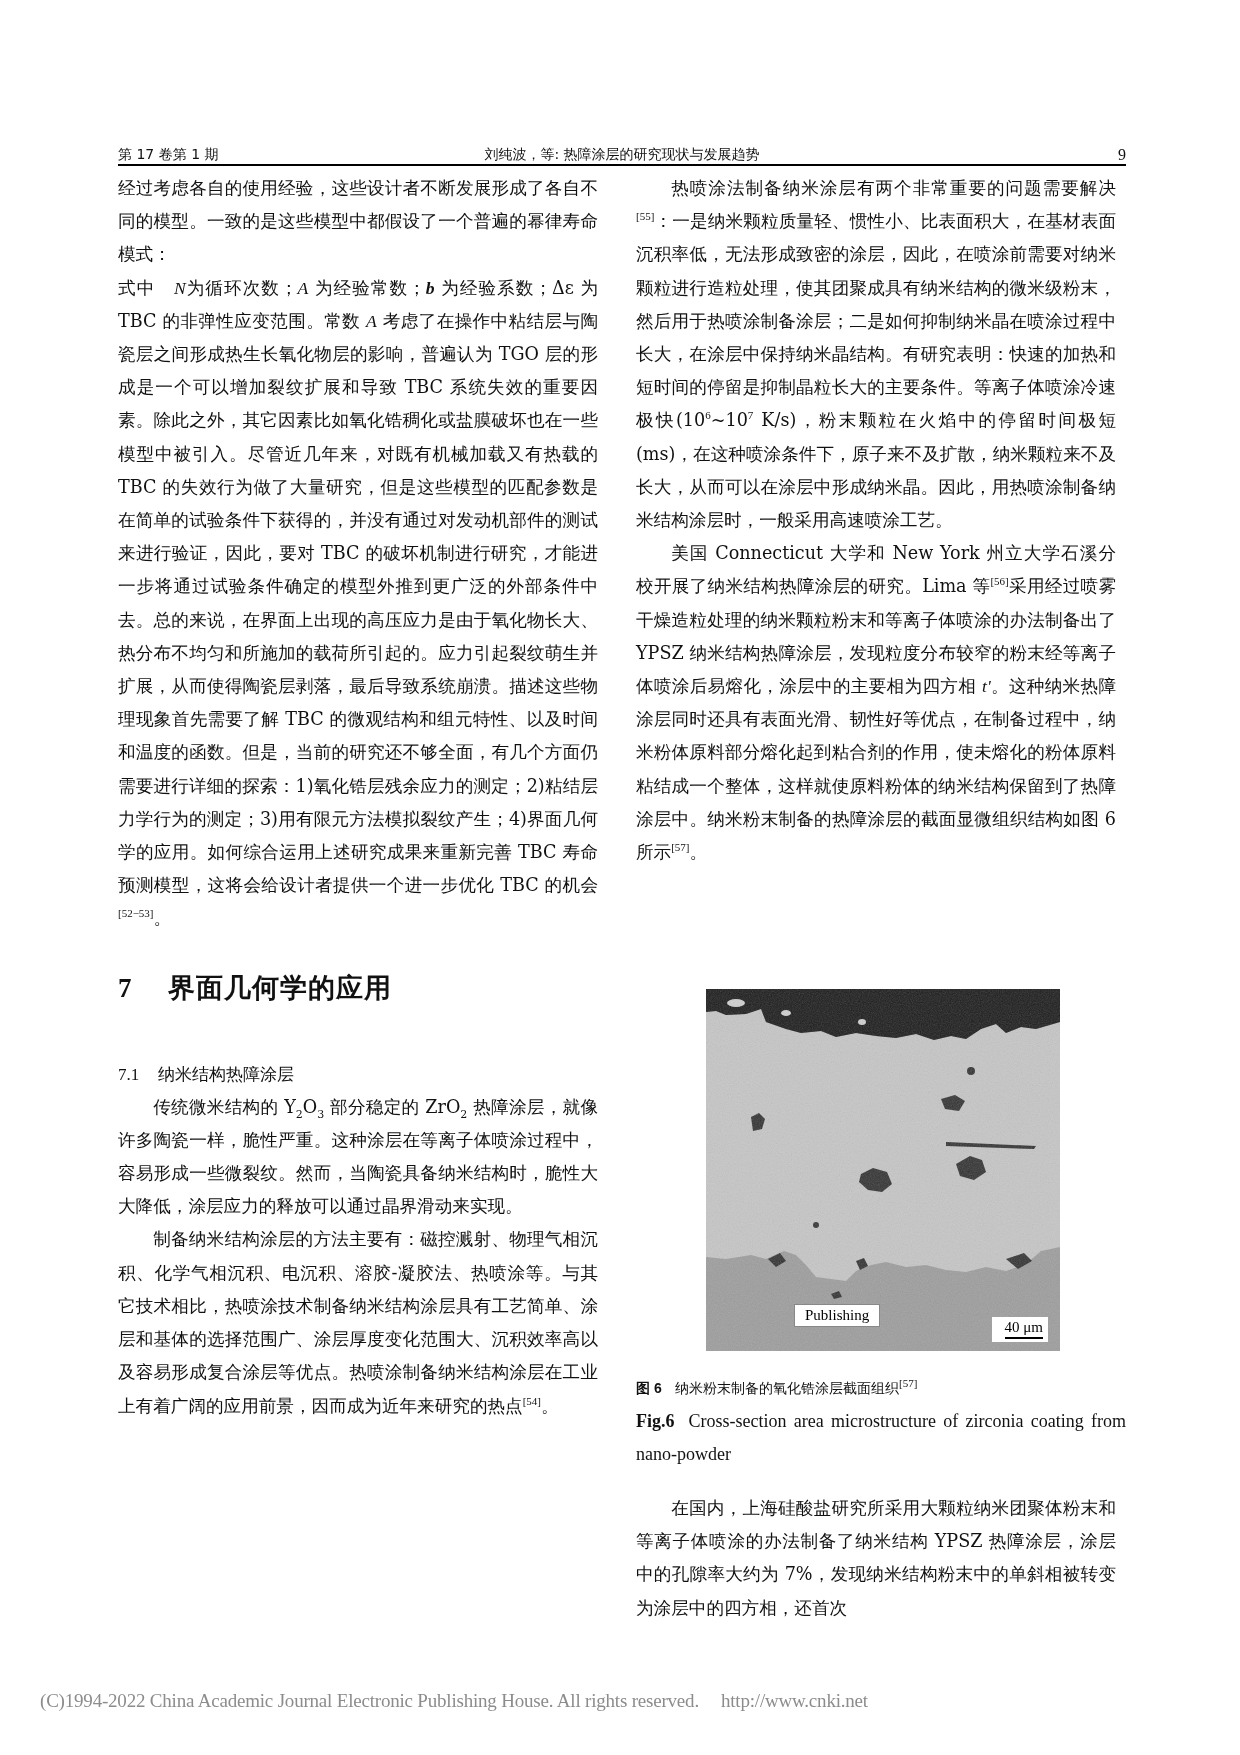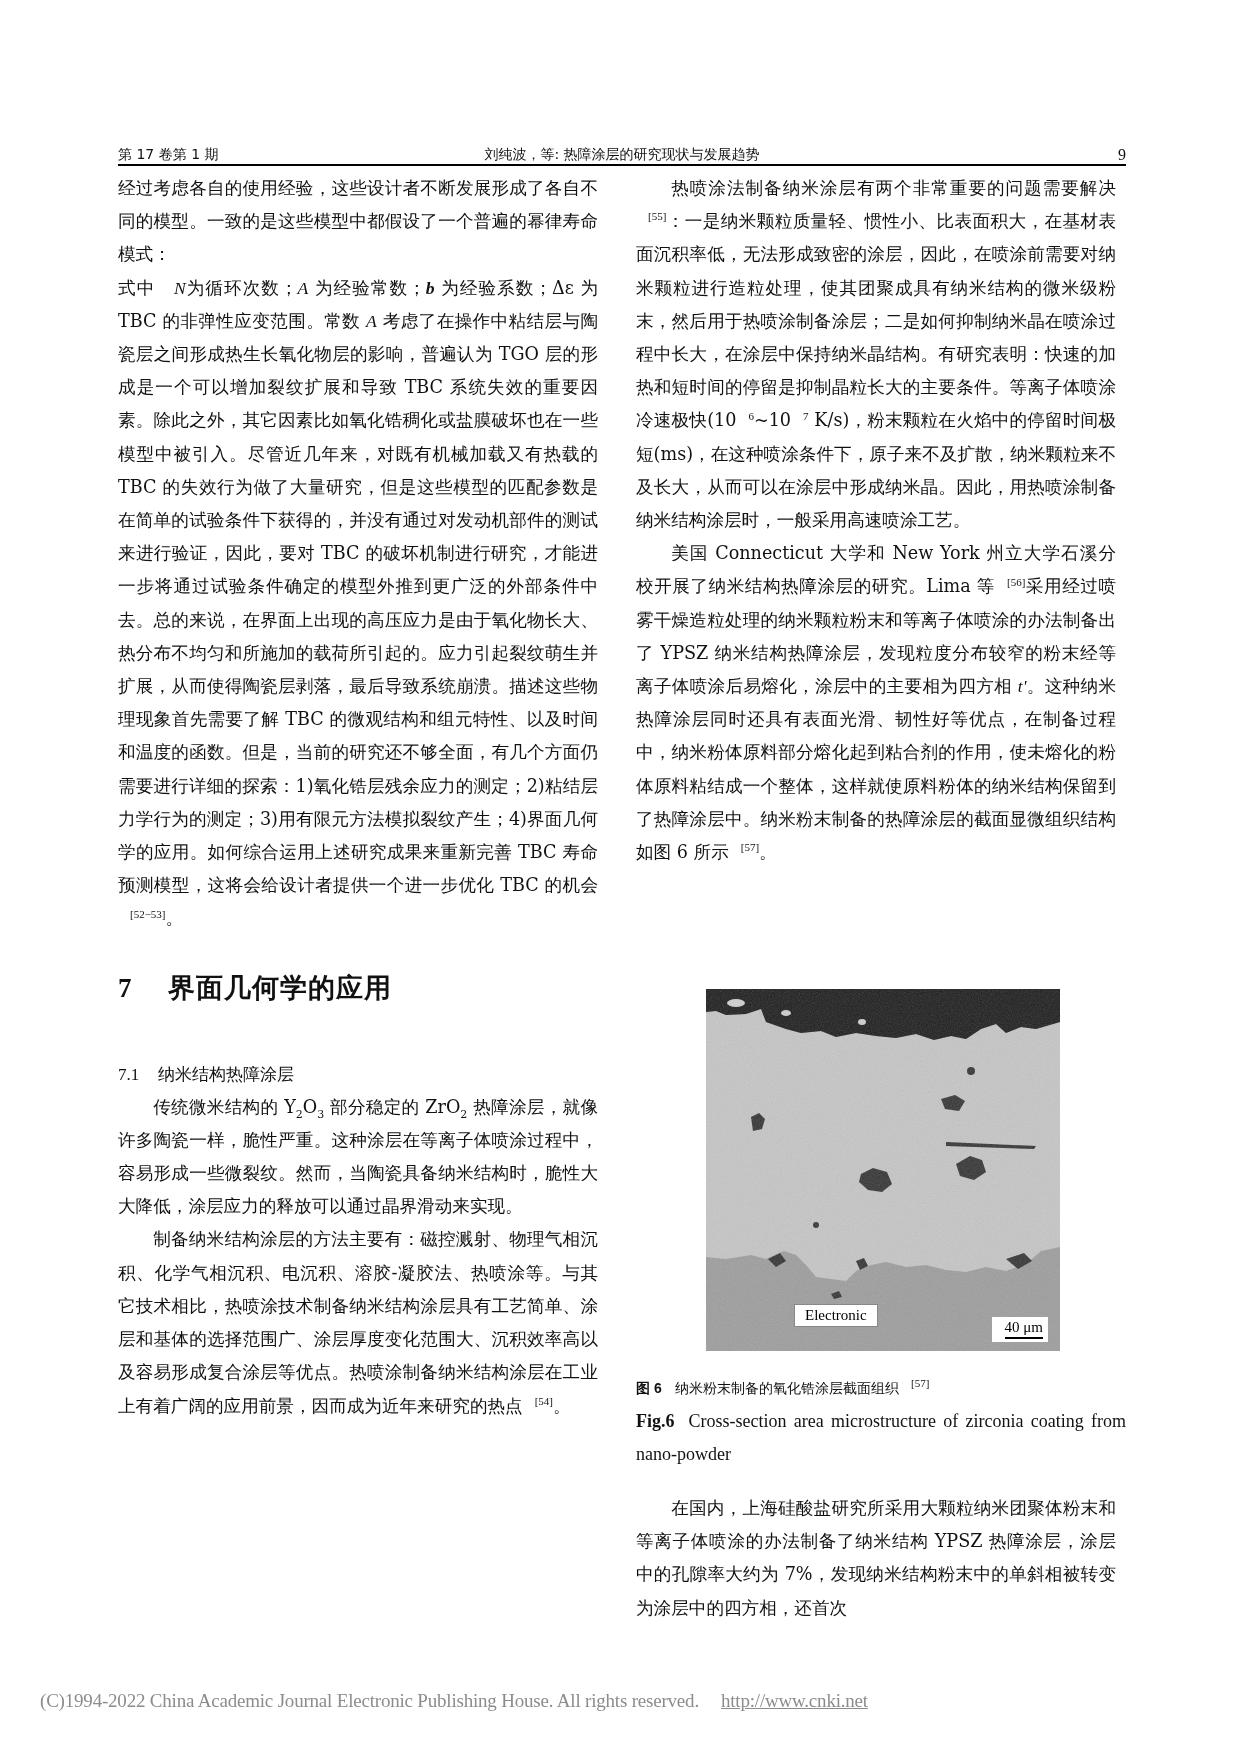--- a/index.html
+++ b/index.html
@@ -10,21 +10,21 @@
   .hdr .l { position:absolute; left:0; top:0; }
   .hdr .c { position:absolute; left:0; right:0; text-align:center; top:0; }
   .hdr .r { position:absolute; right:0; top:0; font-family:"Liberation Serif",serif; font-size:16px; }
   .hdr-rule { position:absolute; top:164px; left:118px; width:1008px; height:2px; background:#000; }
 
   .col { position:absolute; width:480px; font-size:17.6px; line-height:33.2px; text-align:justify; }
   .col-left { left:118px; top:172px; }
   .col-right { left:636px; top:172px; }
   .col p { margin:0; }
   .ind { text-indent:2em; }
-  sup { font-size:11px; line-height:0; vertical-align:super; font-family:"Liberation Serif",serif;margin-left:12px; }
+  sup { font-size:11px; line-height:0; vertical-align:super; font-family:"Liberation Serif",serif; }
   sub { font-size:11px; line-height:0; }
   .eq { position:relative; height:44px; margin:10px 0 4px 0; font-family:"Liberation Serif",serif; font-size:19px; }
   .eq .f { position:absolute; left:0; top:6px; font-style:italic; }
   .eq .n { position:absolute; right:8px; top:6px; }
   .i { font-style:italic; font-family:"Liberation Serif",serif; }
 
   .sec { font-size:27px; font-weight:normal; margin:32px 0 0 0; line-height:40px; height:70px; }
   .sec .num { font-family:"Liberation Serif",serif; font-weight:bold; display:inline-block; width:50px; }
   .sec .tt { font-family:"DejaVu Sans","Liberation Sans",sans-serif; font-weight:bold; letter-spacing:1px; }
   .sub { font-size:17px; line-height:33px; margin-top:20px; }
@@ -42,21 +42,21 @@
   .caption { position:absolute; left:636px; top:1372px; width:490px; font-size:14.5px; line-height:33px; }
   .caption .cn { font-family:"DejaVu Sans","Liberation Sans",sans-serif; font-size:14px; }
   .caption .cn b { font-family:Liberation Sans, sans-serif; }
   .caption .en { font-family:"Liberation Serif",serif; font-size:18px; text-align:justify; text-align-last:left; }
   .caption .en b { margin-right:14px; }
 
   .col-right2 { position:absolute; left:636px; top:1492px; width:480px; font-size:17.6px; line-height:33.2px; text-align:justify; }
   .col-right2 p { margin:0; }
 
   .footer { position:absolute; left:40px; top:1690px; font-family:"Liberation Serif",serif; font-size:19px; color:#8c8c8c; letter-spacing:-0.2px; white-space:nowrap; }
-  .footer .url { margin-left:22px;text-decoration:underline; }
+  .footer .url { margin-left:22px; }
 </style>
 </head>
 <body>
 
 <div class="hdr">
   <span class="l">第 17 卷第 1 期</span>
   <span class="c">刘纯波，等: 热障涂层的研究现状与发展趋势</span>
   <span class="r">9</span>
 </div>
 <div class="hdr-rule"></div>
@@ -106,21 +106,21 @@
       <path d="M240,153 l90,4 l-2,3 l-88,-3 z"></path>
       <path d="M62,270 l12,-6 l6,8 l-10,6 z"></path>
       <path d="M150,272 l8,-3 l4,8 l-8,4 z"></path>
       <path d="M300,270 l18,-6 l8,8 l-14,8 z"></path>
       <path d="M125,305 l8,-3 l3,6 l-8,2 z"></path>
       <circle cx="265" cy="82" r="4"></circle>
       <circle cx="110" cy="236" r="3"></circle>
     </g>
     <rect x="0" y="0" width="354" height="362" fill="#888" filter="url(#grain)"></rect>
   </svg>
-  <div class="fig-sub-label">Electronic</div>
+  <div class="fig-sub-label">Publishing</div>
   <div class="fig-scale"><span>40 μm</span><span class="bar"></span></div>
 </div>
 
 <div class="caption">
   <div class="cn"><b>图 6</b>&nbsp;&nbsp;&nbsp;<span>纳米粉末制备的氧化锆涂层截面组织</span><sup>[57]</sup></div>
   <div class="en"><b>Fig.6</b><span>Cross-section area microstructure of zirconia coating from nano-powder</span></div>
 </div>
 
 <div class="col-right2">
   <p class="ind">在国内，上海硅酸盐研究所采用大颗粒纳米团聚体粉末和等离子体喷涂的办法制备了纳米结构 YPSZ 热障涂层，涂层中的孔隙率大约为 7%，发现纳米结构粉末中的单斜相被转变为涂层中的四方相，还首次</p>

